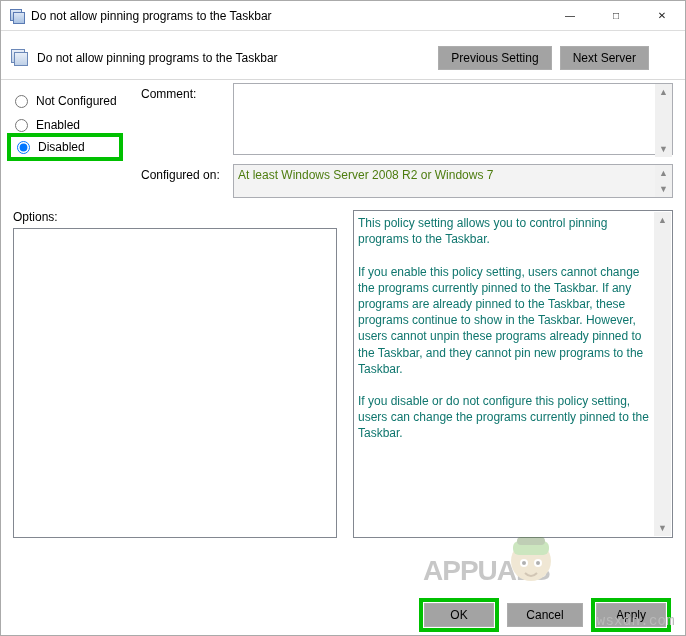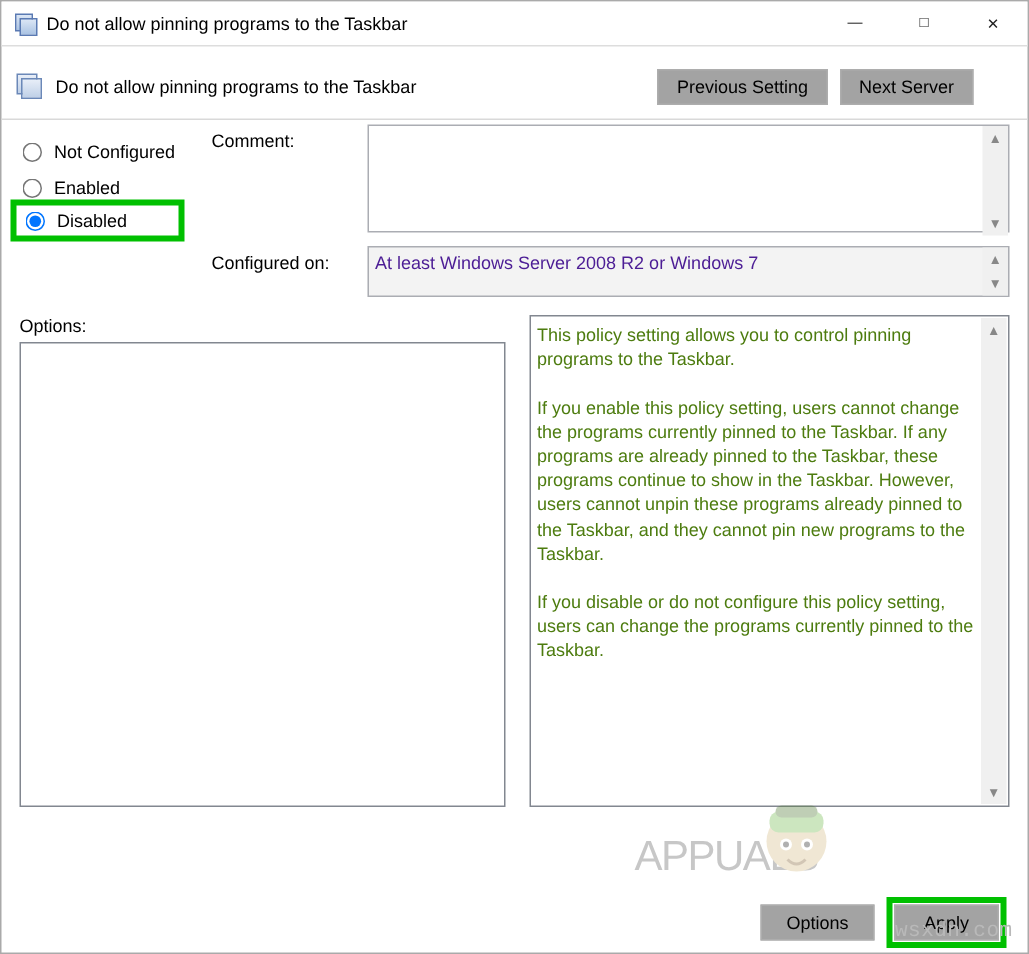--- a/index.html
+++ b/index.html
@@ -97,37 +97,37 @@
     .highlight-green {
       border:4px solid #00c000;
       margin:-4px -6px -4px -6px;
       padding:0px 4px;
       height:28px;
       width:116px;
       display:flex; align-items:center;
     }
 
     .right-fields { flex:1; }
-    .field-row { display:flex; margin-bottom:6px;gap:12px; }
+    .field-row { display:flex; margin-bottom:6px; }
     .field-label { width:92px; padding-top:4px; color:#000; }
     .field-box {
       flex:1;
       position:relative;
     }
     .textarea-look, .supported-box {
       width:100%;
       border:1px solid #abadb3;
       background:#fff;
       font-family:inherit;
       font-size:12px;
       resize:none;
       padding:3px 18px 3px 4px;
     }
     .textarea-look { height:72px; }
-    .supported-box { height:34px; color:#4c1d95; background:#f3f3f3;}
+    .supported-box { height:34px; color:#4d7c0f; background:#f3f3f3;}
     .scroll-stub {
       position:absolute; right:1px; top:1px; bottom:1px;
       width:17px; background:#f0f0f0;
       display:flex; flex-direction:column; justify-content:space-between;
       align-items:center;
     }
     .scroll-stub span { font-size:9px; color:#888; line-height:16px;}
 
     .lower { display:flex; gap:16px; margin-top:6px; height:328px;}
     .lower-col { display:flex; flex-direction:column; }
@@ -135,21 +135,21 @@
     .lower-col.right { flex:1; }
     .list-label { margin-bottom:4px; color:#000; }
     .big-box {
       flex:1;
       border:1px solid #828790;
       background:#fff;
       position:relative;
       padding:4px 20px 4px 4px;
       overflow:hidden;
     }
-    .help-text { white-space:pre-wrap; line-height:1.35; color:#4d7c0f; }
+    .help-text { white-space:pre-wrap; line-height:1.35; color:#0f766e; }
 
     .footer {
       position:absolute;
       left:0;right:0;bottom:0;
       height:40px;
       display:flex;
       justify-content:flex-end;
       align-items:center;
       padding:0 14px;
       gap:8px;
@@ -174,21 +174,21 @@
     .mascot {
       position:absolute;
       right:120px; bottom:38px;
       width:120px; height:70px;
       opacity:0.38;
       z-index:1;
       pointer-events:none;
     }
     .mascot .txt {
       position:absolute; left:-22px; top:28px;
-      font-size:28px; font-weight:400; color:#6d6d6d;
+      font-size:28px; font-weight:700; color:#6d6d6d;
       letter-spacing:-1px;
     }
     .mascot svg { position:absolute; right:0; top:0;}
   </style>
 </head>
 <body>
 
 <div class="titlebar">
   <div class="icon"></div>
   <div class="title">Do not allow pinning programs to the Taskbar</div>
@@ -282,19 +282,22 @@
     <rect x="32" y="10" width="28" height="8" rx="4" fill="#587f3e"></rect>
     <circle cx="39" cy="36" r="4" fill="#fff"></circle>
     <circle cx="53" cy="36" r="4" fill="#fff"></circle>
     <circle cx="39" cy="36" r="2" fill="#333"></circle>
     <circle cx="53" cy="36" r="2" fill="#333"></circle>
     <path d="M40 46 Q46 52 52 46" stroke="#8a6b3f" stroke-width="2" fill="none"></path>
   </svg>
 </div>
 
 <div class="footer">
-  <button class="btn">Options</button>
+  <span class="green-wrap">
+    <button class="btn">OK</button>
+  </span>
+  <button class="btn">Cancel</button>
   <span class="green-wrap">
     <button class="btn">Apply</button>
   </span>
 </div>
 
 <div class="watermark">wsxdn.com</div>
 
 </body></html>

